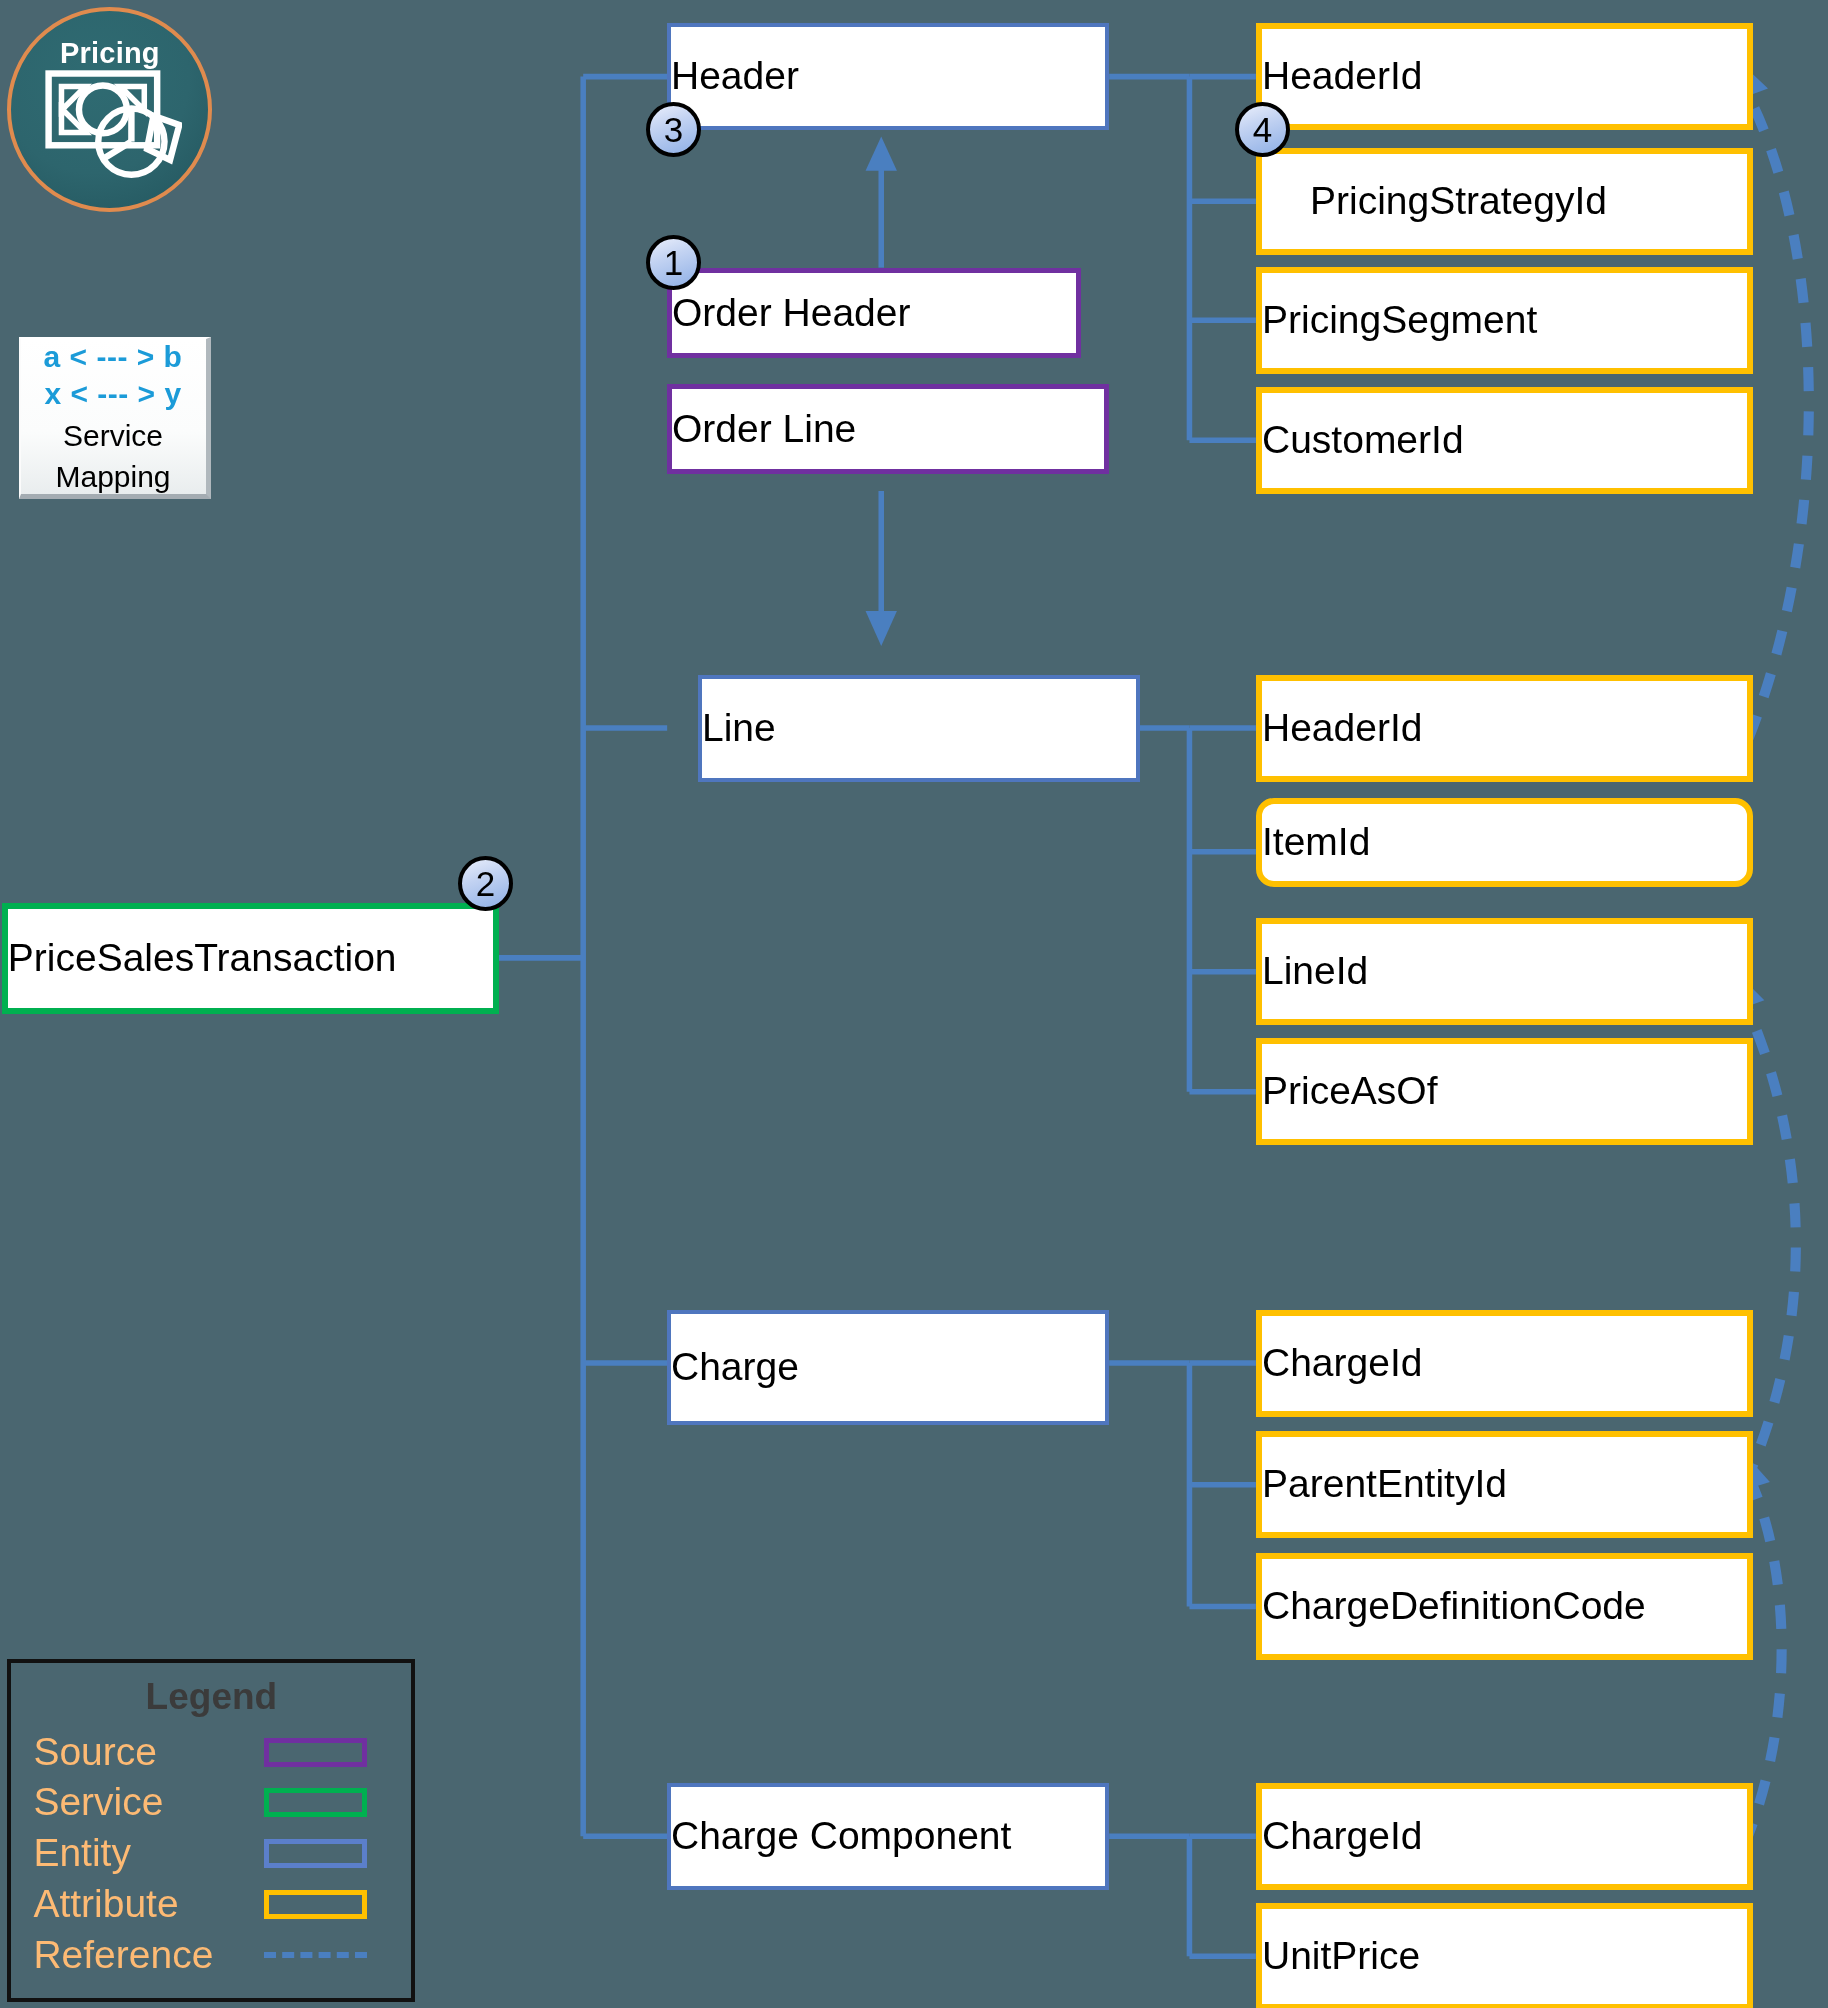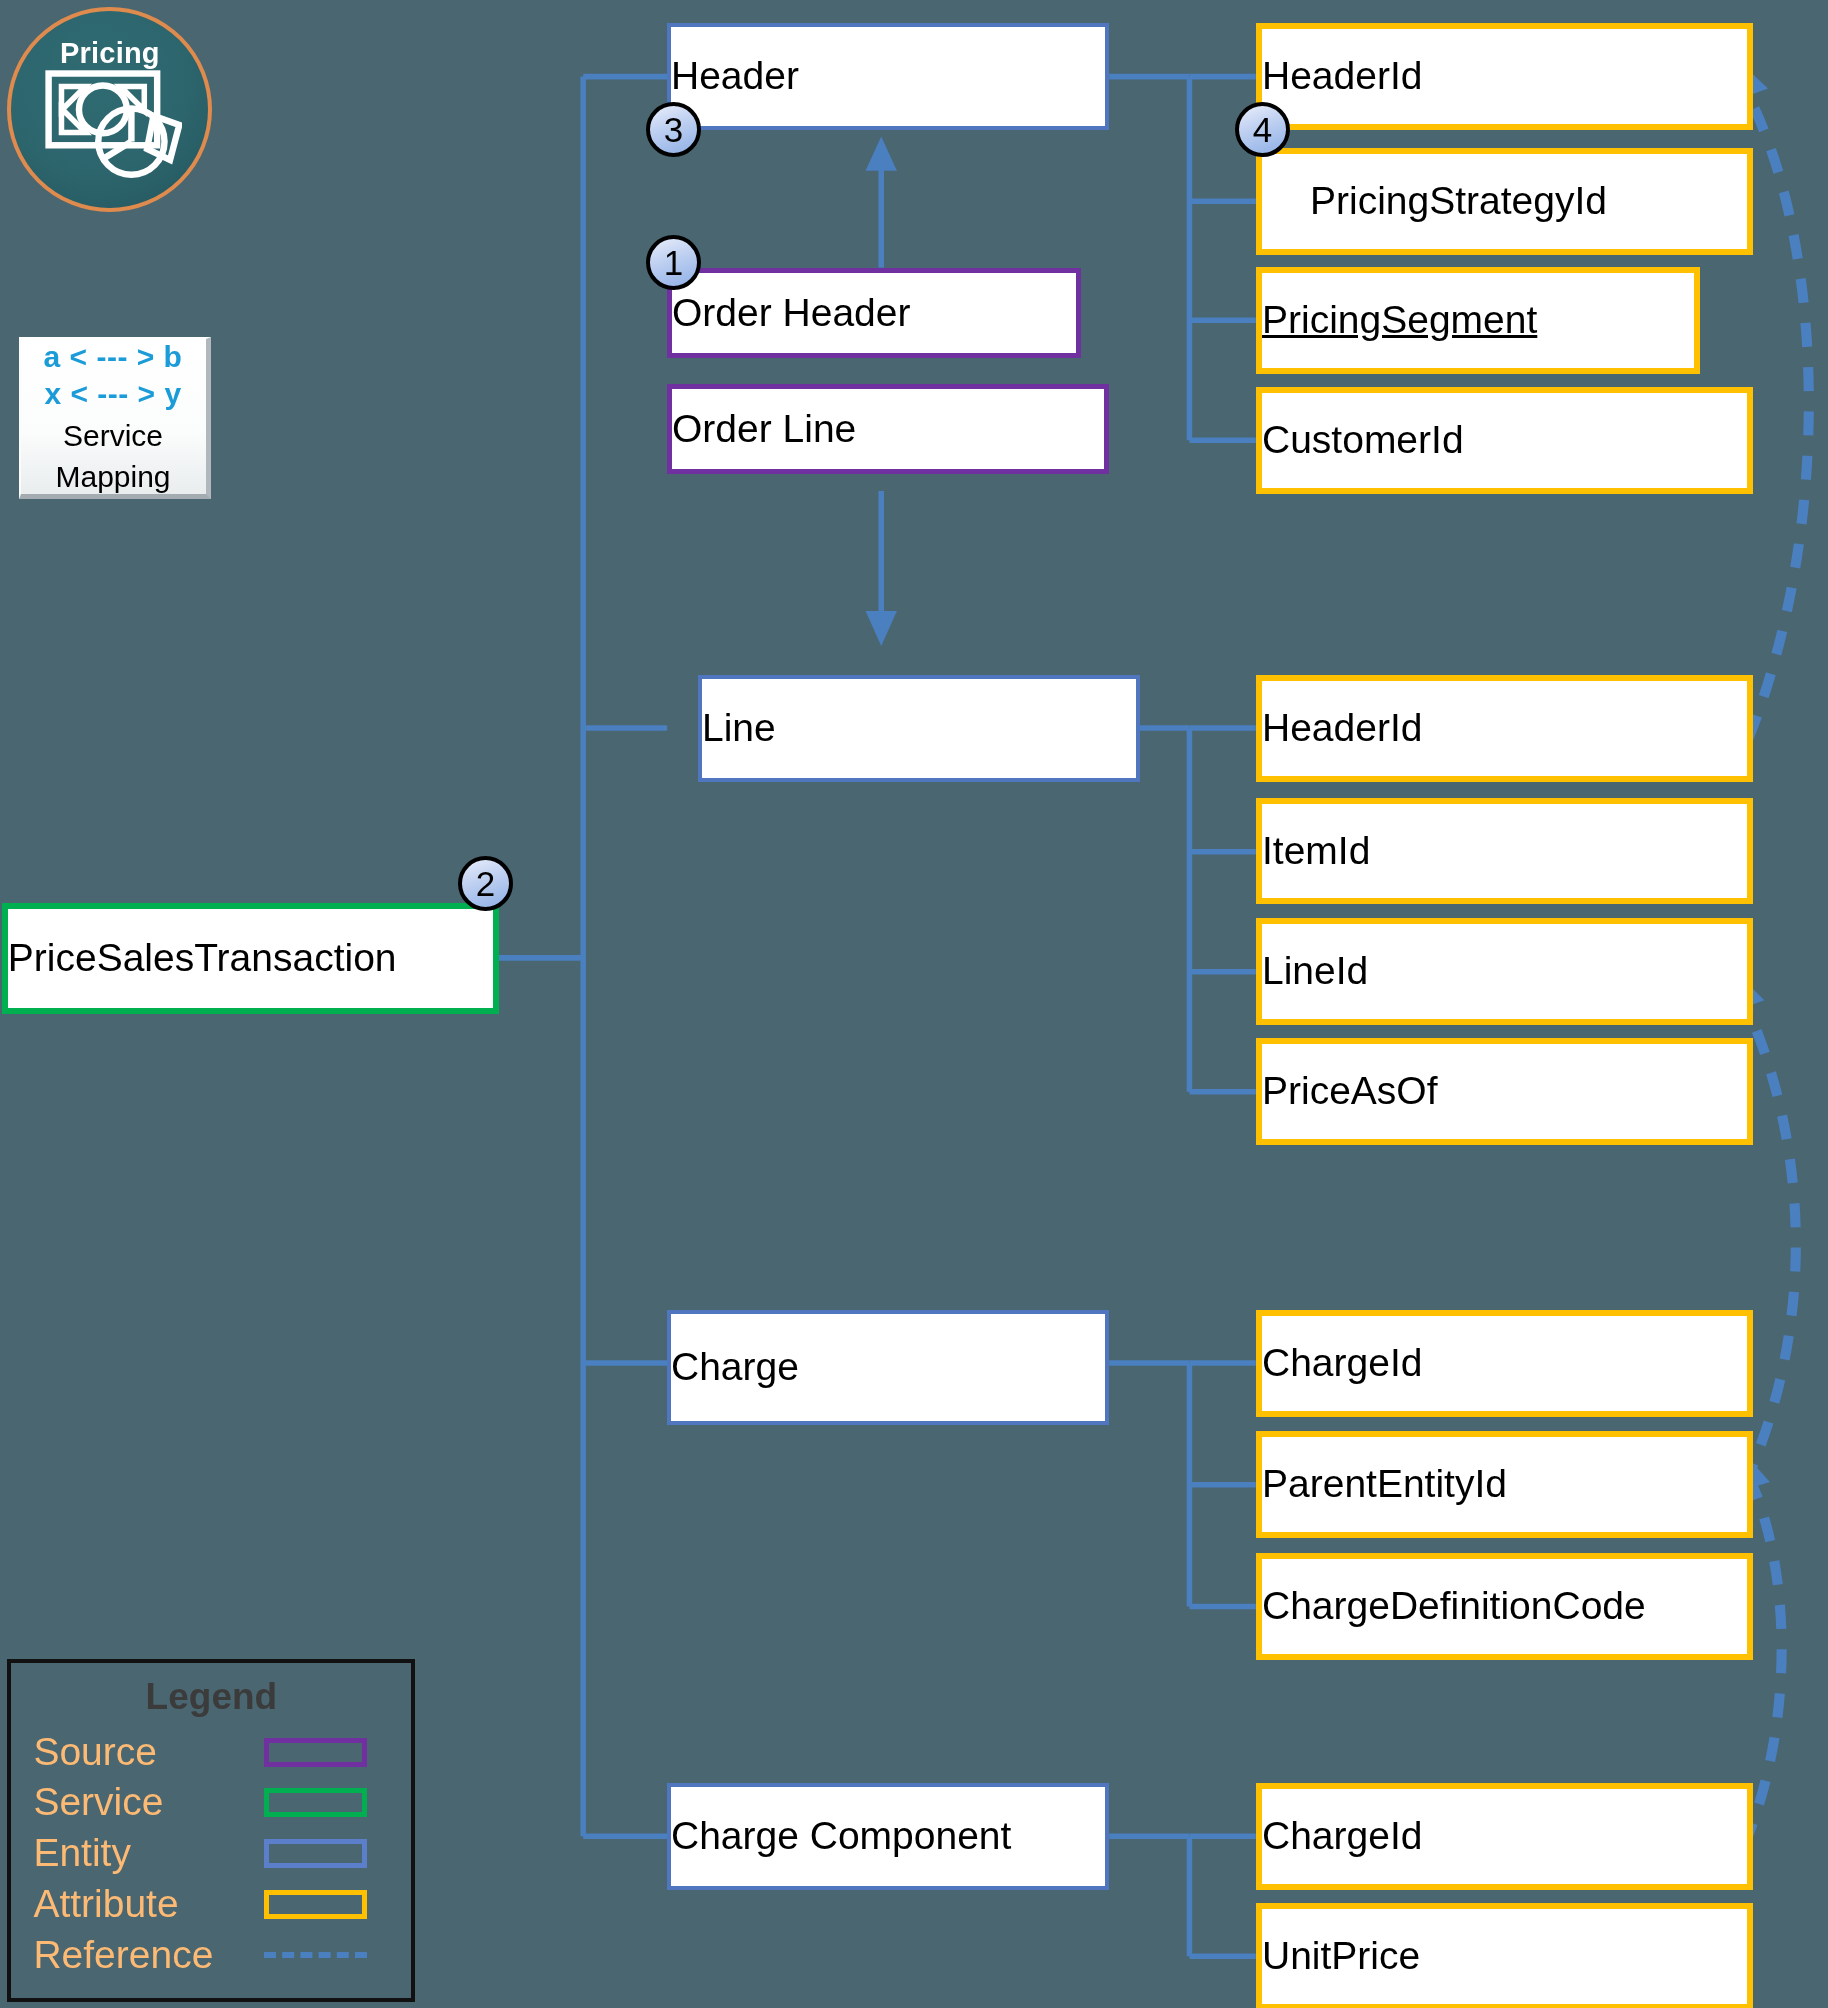--- a/index.html
+++ b/index.html
@@ -188,34 +188,34 @@
 
   <div class="node attr" style="left:1256px;top:23px;width:497px;height:107px;">
     <span>HeaderId</span>
   </div>
   <div class="badge" style="left:1235px;top:102px;">
     <span>4</span>
   </div>
   <div class="node attr" style="left:1256px;top:148px;width:497px;height:107px;padding-left:48px;">
     <span>PricingStrategyId</span>
   </div>
-  <div class="node attr" style="left:1256px;top:267px;width:444px;height:107px;text-decoration:underline;">
+  <div class="node attr" style="left:1256px;top:267px;width:497px;height:107px;">
     <span>PricingSegment</span>
   </div>
   <div class="node attr" style="left:1256px;top:387px;width:497px;height:107px;">
     <span>CustomerId</span>
   </div>
 
   <div class="node entity" style="left:698px;top:675px;width:442px;height:107px;">
     <span>Line</span>
   </div>
   <div class="node attr" style="left:1256px;top:675px;width:497px;height:107px;">
     <span>HeaderId</span>
   </div>
-  <div class="node attr" style="left:1256px;top:798px;width:497px;height:106px;">
+  <div class="node attr" style="left:1256px;top:798px;width:497px;height:89px;border-radius:18px;">
     <span>ItemId</span>
   </div>
   <div class="node attr" style="left:1256px;top:918px;width:497px;height:107px;">
     <span>LineId</span>
   </div>
   <div class="node attr" style="left:1256px;top:1038px;width:497px;height:107px;">
     <span>PriceAsOf</span>
   </div>
 
   <div class="node entity" style="left:667px;top:1310px;width:442px;height:115px;">

